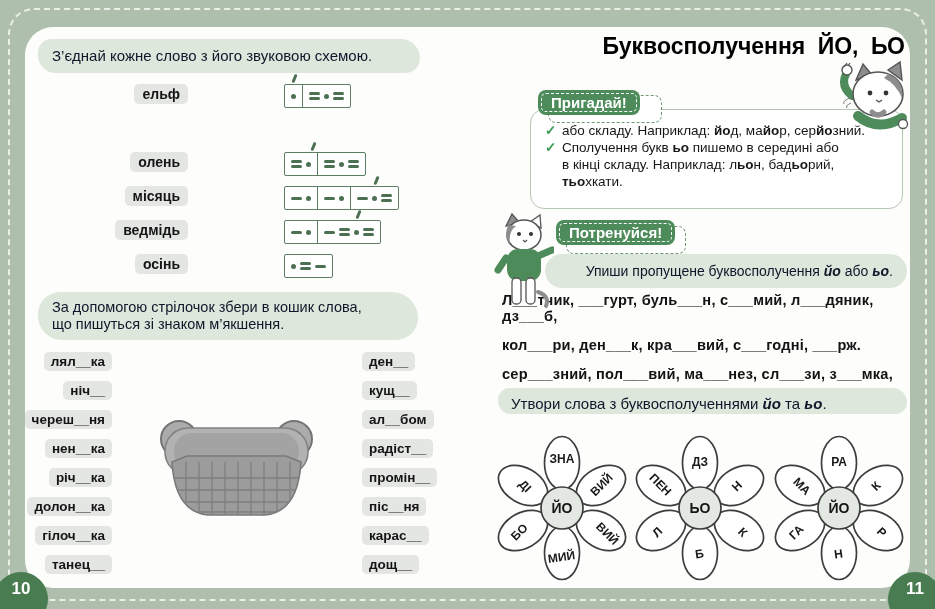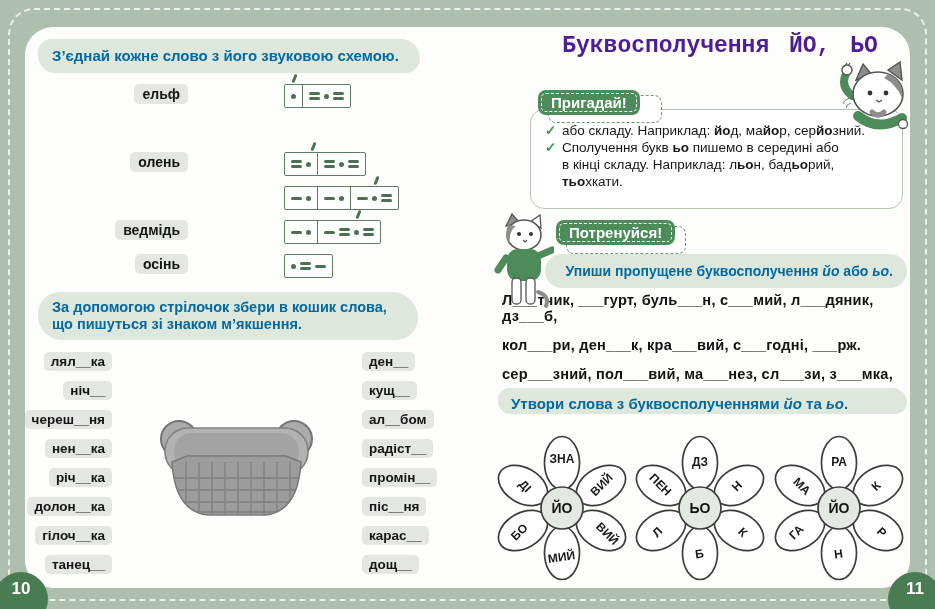--- a/index.html
+++ b/index.html
@@ -12,22 +12,22 @@
   .stitch{
     position:absolute;left:8px;top:8px;right:8px;bottom:8px;
     border:2.5px dashed #eaf0e8;border-radius:26px;pointer-events:none;z-index:1;
   }
   .spread{
     position:absolute;left:25px;top:27px;width:885px;height:561px;
     background:#fdfdfb;border-radius:28px;z-index:2;
   }
   .abs{position:absolute;}
   .sage-bar{
-    position:absolute;background:#dde7db;color:#0369a1;
-    font-weight:bold;border-radius:18px 26px 20px 24px;
+    position:absolute;background:#dde7db;color:#0f172a;
+    font-weight:normal;border-radius:18px 26px 20px 24px;
     z-index:3;
   }
   .pagenum{
     position:absolute;width:54px;height:54px;border-radius:50%;
     background:#4a7c52;color:#fff;font-weight:bold;font-size:17px;
     text-align:center;z-index:6;padding-top:7px;box-sizing:border-box;
   }
   
   .match-row{position:absolute;left:0;height:26px;width:460px;z-index:3;}
   .chip-col{position:absolute;left:28px;width:160px;top:0;text-align:right;}
@@ -48,22 +48,22 @@
   .accent{
     position:absolute;top:-11px;width:3px;height:9px;background:#4b7052;
     border-radius:1.5px;transform:rotate(22deg);
   }
   
   .wrow{position:absolute;z-index:3;}
   .wrow.leftcol{left:20px;width:92px;text-align:right;}
   .wrow.rightcol{left:362px;text-align:right;}
   
   .page-title{
-    position:absolute;left:535px;top:33px;width:370px;text-align:center;
-    color:#4c1d95;font-weight:bold;font-size:23px;word-spacing:6px;z-index:3;font-family:Liberation Mono, monospace;
+    position:absolute;left:535px;top:33px;width:370px;text-align:right;
+    color:#000000;font-weight:bold;font-size:23px;word-spacing:6px;z-index:3;
   }
   .green-btn{
     position:absolute;background:#4d8c5a;color:#fff;font-weight:bold;font-size:15px;
     padding:4px 13px;border-radius:8px;z-index:5;
     outline:1.6px dashed #ffffff;outline-offset:-4px;white-space:nowrap;
   }
   .btn-ghost{
     position:absolute;border:1.6px dashed #6f9873;border-radius:8px;z-index:4;background:#fff;
   }
   .recall-box{
@@ -128,20 +128,21 @@
           <span class="s-dot"></span>
           <span class="s-dbar">
             <span class="s-dash"></span>
             <span class="s-dash"></span>
           </span>
         </div>
         <div class="accent" style="left: 34%;"></div>
       </div>
     </div>
     <div class="match-row" style="top: 186px;">
+      <div class="chip-col"><span class="chip">місяць</span></div>
       <div class="scheme">
         <div class="scheme-cell">
           <span class="s-dash"></span>
           <span class="s-dot"></span>
         </div>
         <div class="scheme-cell">
           <span class="s-dash"></span>
           <span class="s-dot"></span>
         </div>
         <div class="scheme-cell">

